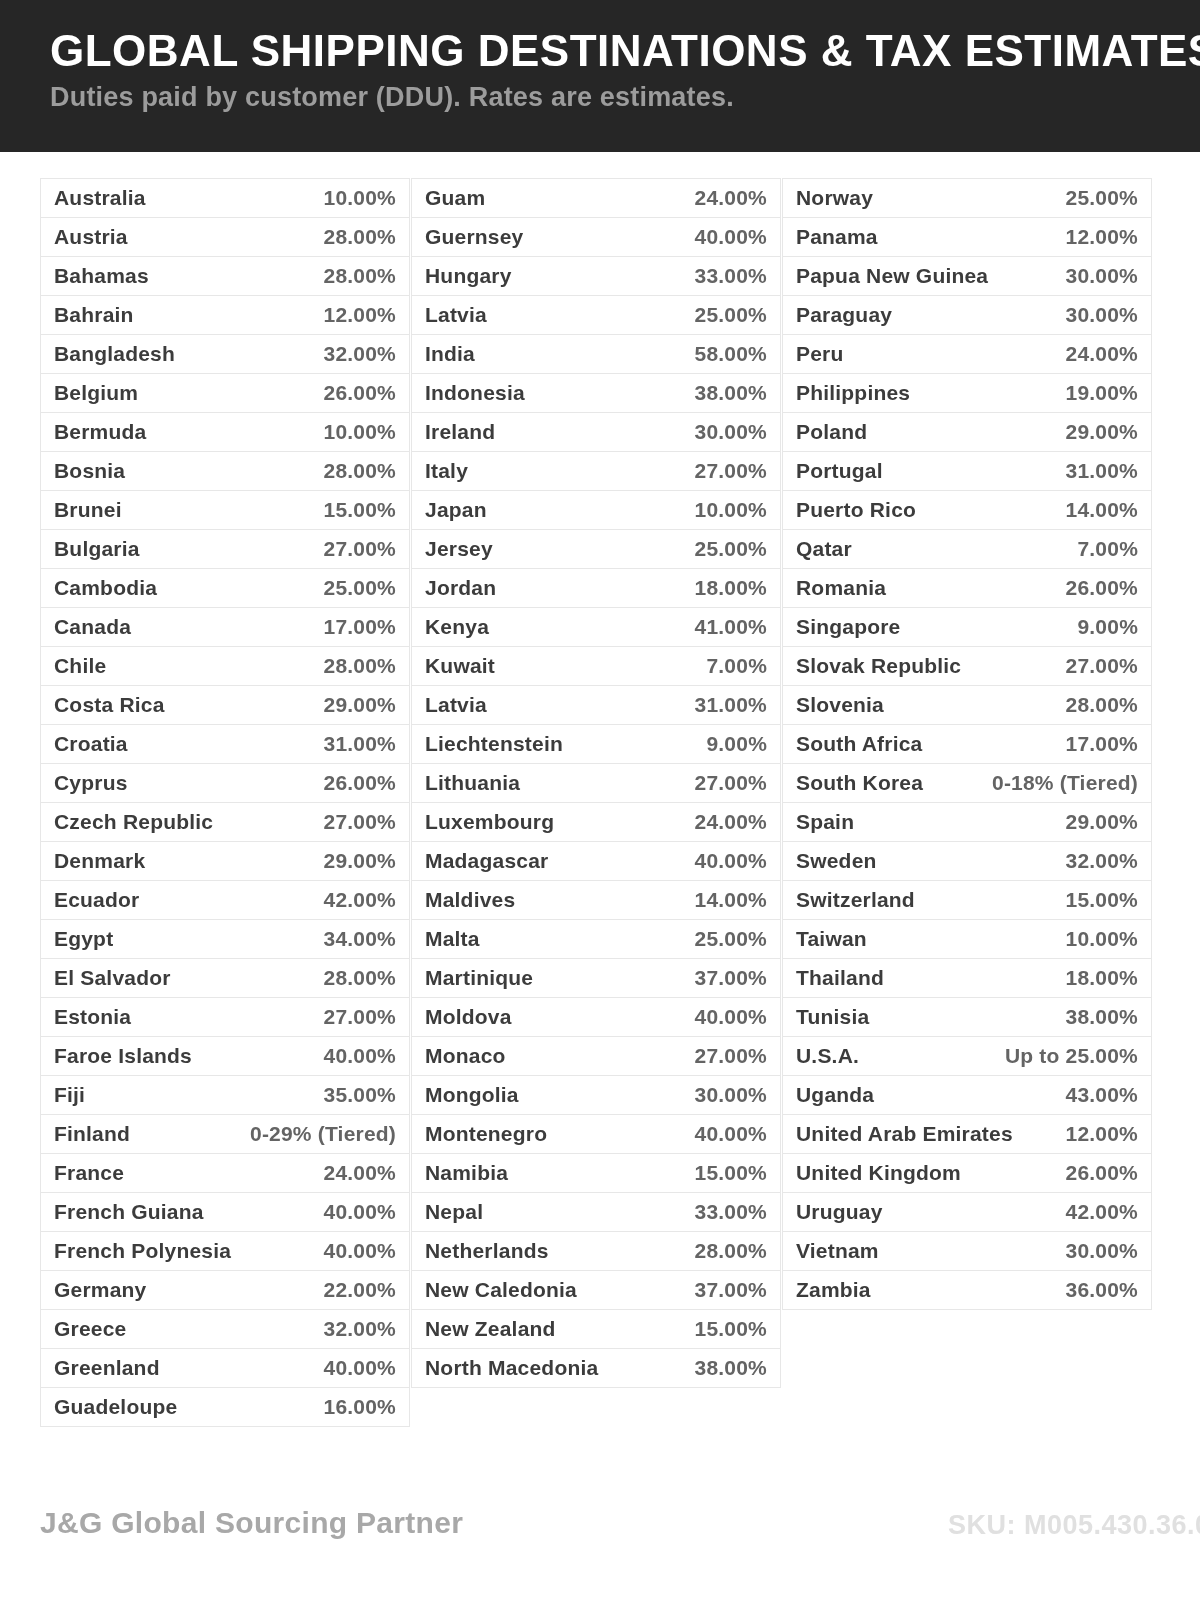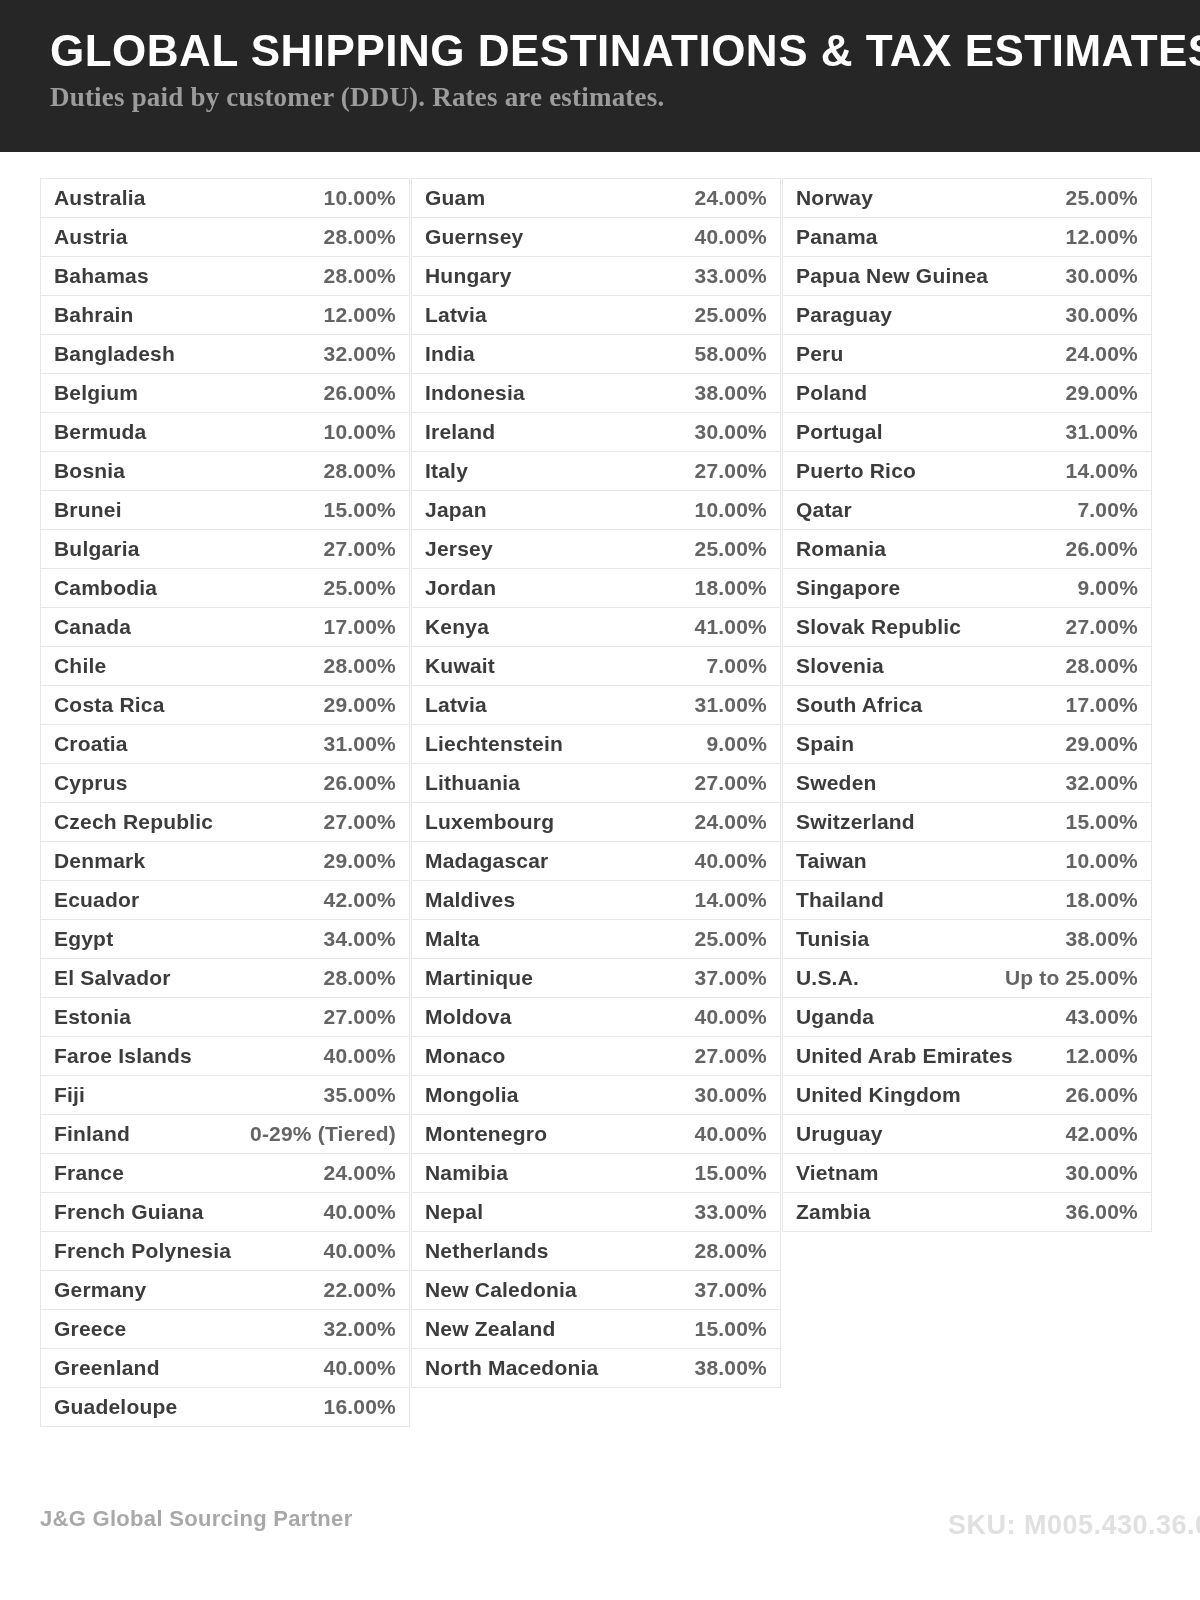--- a/index.html
+++ b/index.html
@@ -33,21 +33,20 @@
     letter-spacing: 0.5px;
     white-space: nowrap;
   }
   .page-subtitle {
     margin: 7px 8px 0 0;
     font-size: 27px;
     line-height: 30px;
     font-weight: bold;
     color: #9c9c9c;
     letter-spacing: 0.2px;
-    font-family: Liberation Serif, serif;
   }
   .rates-grid {
     position: absolute;
     left: 40px;
     top: 178px;
     width: 1112px;
     display: grid;
     grid-template-columns: 1fr 1fr 1fr;
     column-gap: 1px;
     align-items: start;
@@ -80,21 +79,21 @@
     font-weight: bold;
     color: #646464;
     letter-spacing: 0.2px;
     white-space: nowrap;
     text-align: right;
   }
   .brand-name {
     position: absolute;
     left: 40px;
     top: 1506px;
-    font-size: 22px;
+    font-size: 30px;
     font-weight: bold;
     color: #a8a8a8;
     letter-spacing: 0.3px;
     white-space: nowrap;
   }
   .sku-label {
     position: absolute;
     left: 948px;
     top: 1510px;
     font-size: 27px;
@@ -384,20 +383,24 @@
       </div>
       <div class="rate-row">
         <span class="country-label">Paraguay</span>
         <span class="rate-value">30.00%</span>
       </div>
       <div class="rate-row">
         <span class="country-label">Peru</span>
         <span class="rate-value">24.00%</span>
       </div>
       <div class="rate-row">
+        <span class="country-label">Philippines</span>
+        <span class="rate-value">19.00%</span>
+      </div>
+      <div class="rate-row">
         <span class="country-label">Poland</span>
         <span class="rate-value">29.00%</span>
       </div>
       <div class="rate-row">
         <span class="country-label">Portugal</span>
         <span class="rate-value">31.00%</span>
       </div>
       <div class="rate-row">
         <span class="country-label">Puerto Rico</span>
         <span class="rate-value">14.00%</span>
@@ -418,20 +421,24 @@
         <span class="country-label">Slovak Republic</span>
         <span class="rate-value">27.00%</span>
       </div>
       <div class="rate-row">
         <span class="country-label">Slovenia</span>
         <span class="rate-value">28.00%</span>
       </div>
       <div class="rate-row">
         <span class="country-label">South Africa</span>
         <span class="rate-value">17.00%</span>
+      </div>
+      <div class="rate-row">
+        <span class="country-label">South Korea</span>
+        <span class="rate-value">0-18% (Tiered)</span>
       </div>
       <div class="rate-row">
         <span class="country-label">Spain</span>
         <span class="rate-value">29.00%</span>
       </div>
       <div class="rate-row">
         <span class="country-label">Sweden</span>
         <span class="rate-value">32.00%</span>
       </div>
       <div class="rate-row">

